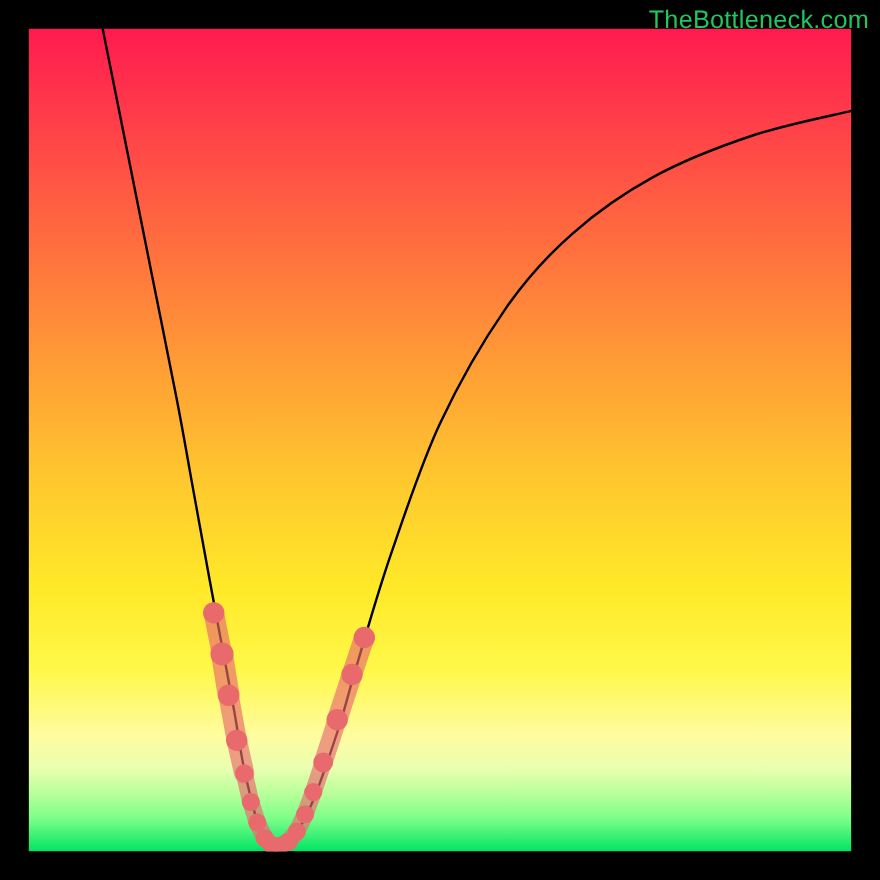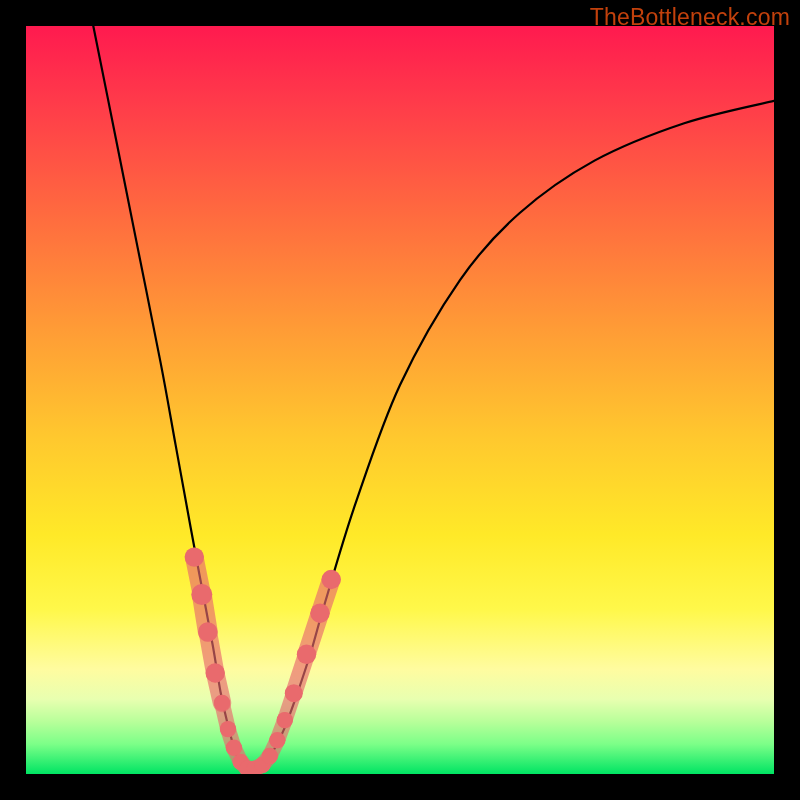--- a/index.html
+++ b/index.html
@@ -53,21 +53,21 @@
     position: absolute;
     left: 0;
     top: 0;
     width: 748px;
     height: 748px;
   }
   .watermark {
     position: absolute;
     top: 4px;
     right: 10px;
-    color: #c2410c;
+    color: #22c55e;
     font-size: 23px;
     font-weight: 400;
     letter-spacing: 0.2px;
     user-select: none;
   }
 </style>
 </head>
 <body>
 
 <div class="frame">

